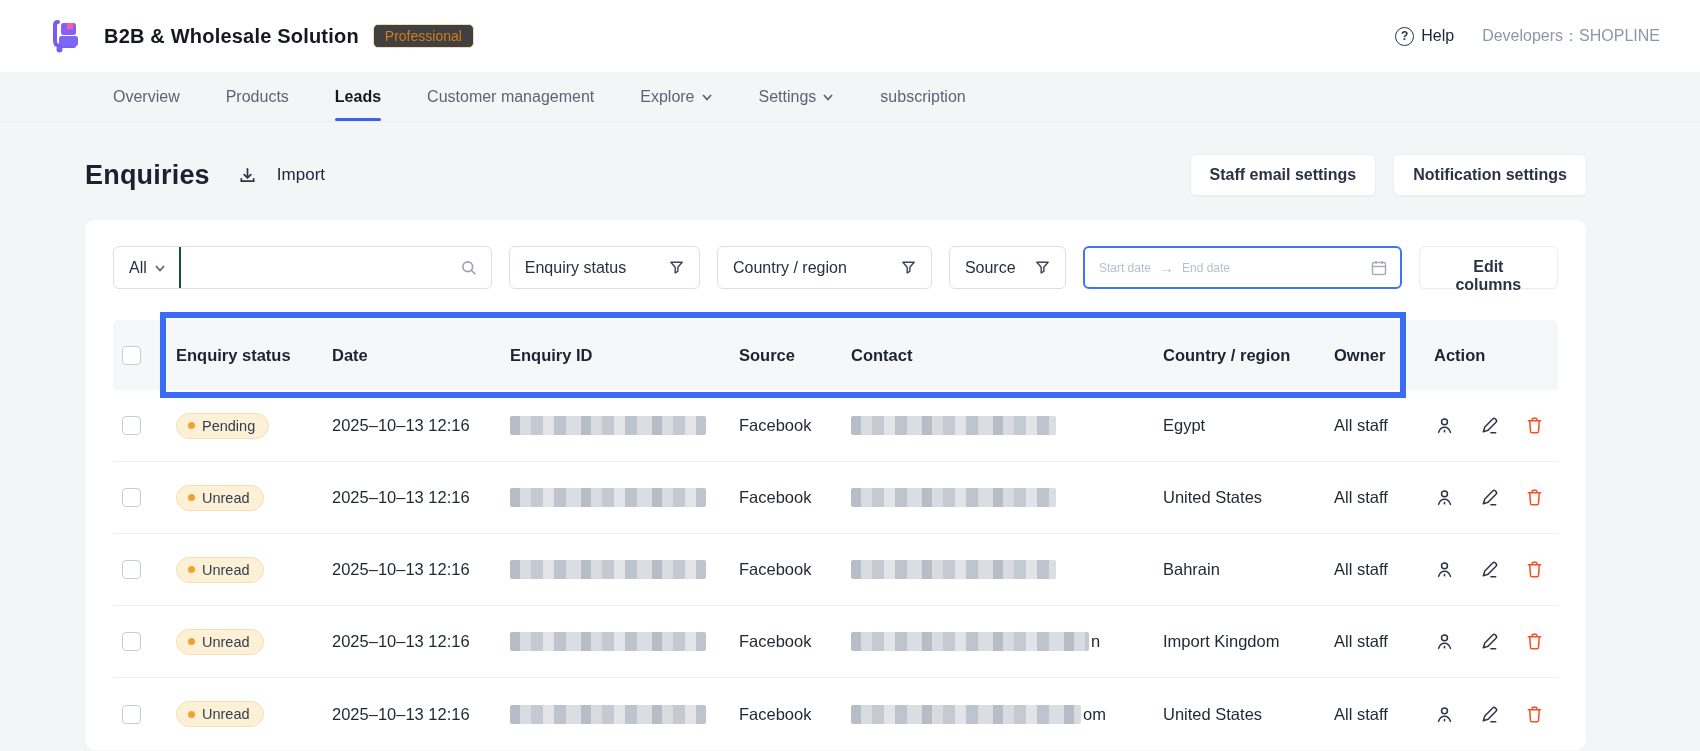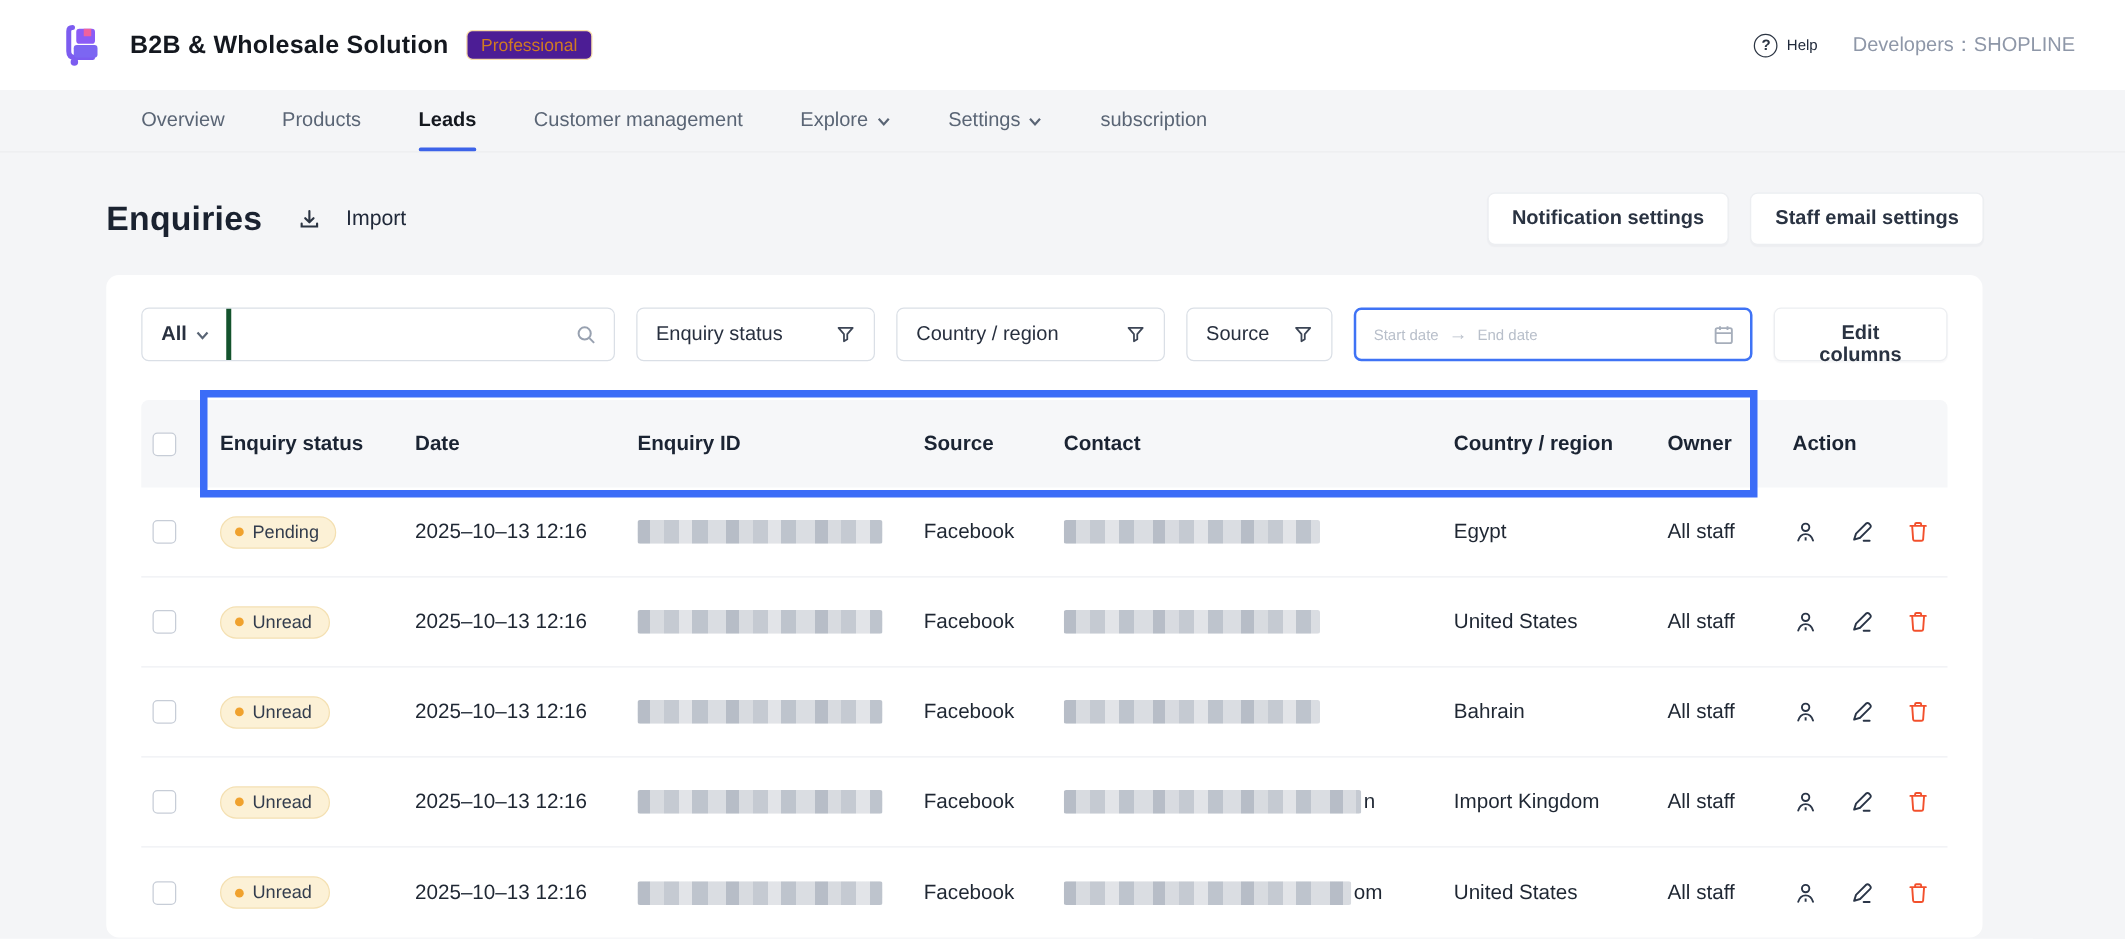--- a/index.html
+++ b/index.html
@@ -3,27 +3,27 @@
 <meta charset="utf-8">
 <style>
   * { margin:0; padding:0; box-sizing:border-box; }
   html,body { width:1700px; height:751px; overflow:hidden; }
   body { font-family:"Liberation Sans","DejaVu Sans",sans-serif; background:#f4f5f7; color:#1c2433; }
 
   
   .topbar { height:72px; background:#ffffff; display:flex; align-items:center; padding:0 40px 0 48px; }
   .logo { width:40px; height:40px; margin-right:16px; flex:0 0 auto; }
   .app-title { font-size:20px; font-weight:700; color:#14181f; letter-spacing:.2px; }
-  .plan-badge { margin-left:14px; background:#4c1d95; border:1px solid #f7ddab; color:#d07b22;
+  .plan-badge { margin-left:14px; background:#404040; border:1px solid #f7ddab; color:#d07b22;
     font-size:14px; padding:3px 11px; border-radius:5px; font-weight:500; }
   .topbar-right { margin-left:auto; display:flex; align-items:center; gap:28px; }
   .help-wrap { display:flex; align-items:center; gap:7px; cursor:pointer; }
   .help-icon { width:19px; height:19px; border:1.6px solid #2b3442; border-radius:50%;
     display:flex; align-items:center; justify-content:center; font-size:12px; font-weight:700; color:#2b3442; }
-  .help-label { font-size:12px; color:#20293a; }
+  .help-label { font-size:16px; color:#20293a; }
   .developers { font-size:16px; color:#8e97a8; }
 
   
   .navbar { height:50px; background:#f4f5f7; display:flex; align-items:flex-start; gap:46px; padding:0 48px 0 113px; border-bottom:1px solid #ecedf0; }
   .nav-item { font-size:16px; color:#5a6575; display:flex; align-items:center; gap:6px; cursor:pointer; position:relative; height:100%; align-items:center; display:flex; }
   .nav-item.active { color:#14181f; font-weight:700; }
   .nav-item.active::after { content:""; position:absolute; left:0; right:0; bottom:0; height:3px; background:#3c63e9; border-radius:2px; }
   .chev { width:12px; height:12px; stroke:#5a6575; stroke-width:1.8; fill:none; }
 
   
@@ -36,21 +36,21 @@
   .white-btn { background:#ffffff; border:1px solid #eceef1; border-radius:6px; padding:11px 19px;
     font-size:16px; font-weight:600; color:#2a3342; cursor:pointer; box-shadow:0 1px 1px rgba(20,30,50,.03); }
 
   
   .card { background:#ffffff; border-radius:10px; margin:0 113px 0 85px; width:1501px; padding:26px 0 0 0; }
 
   
   .filters { display:flex; align-items:center; gap:17px; padding:0 28px; }
   .control { height:43px; border:1px solid #dadfe6; border-radius:6px; background:#fff; display:flex; align-items:center; font-size:16px; color:#28303f; }
   .search-combo { width:383px; padding:0; }
-  .scope { display:flex; align-items:center; gap:7px; padding:0 13px 0 15px; cursor:pointer; border-right:4px solid #14532d; height:100%;font-weight:bold; }
+  .scope { display:flex; align-items:center; gap:7px; padding:0 13px 0 15px; cursor:pointer; border-right:2px solid #14532d; height:100%; }
   .search-input { border:none; outline:none; flex:1; height:100%; font-size:16px; padding:0 10px; min-width:0; background:transparent; }
   .search-icon-svg { width:18px; height:18px; stroke:#98a1b0; stroke-width:1.8; fill:none; margin-right:13px; flex:0 0 auto; }
   .filter-select { justify-content:space-between; padding:0 14px 0 15px; cursor:pointer; }
   .filter-select .funnel { width:17px; height:17px; stroke:#3c4555; stroke-width:1.5; fill:none; margin-left:12px; }
   .w-status { width:193px; } .w-country { width:217px; } .w-source { width:118px; }
   .date-range { width:322px; border:2px solid #3f73f5; padding:0 12px 0 14px; gap:8px; }
   .date-ph { color:#b8bfca; font-size:12px; }
   .date-arrow { color:#b8bfca; font-size:15px; }
   .cal-icon { width:18px; height:18px; stroke:#a6aebb; stroke-width:1.5; fill:none; margin-left:auto; }
   .edit-cols { margin-left:auto; height:43px; }
@@ -143,22 +143,22 @@
   <div class="page-head">
     <h1 class="page-title">Enquiries</h1>
     <div class="import-btn">
       <svg viewBox="0 0 20 20">
         <path d="M10 3v9M6.5 9l3.5 3.5L13.5 9" stroke-linecap="round" stroke-linejoin="round"></path>
         <path d="M3.5 13.5v2.5h13v-2.5" stroke-linecap="round"></path>
       </svg>
       <span class="import-label">Import</span>
     </div>
     <div class="head-actions">
+      <button class="white-btn">Staff email settings</button>
       <button class="white-btn">Notification settings</button>
-      <button class="white-btn">Staff email settings</button>
     </div>
   </div>
 
   <section class="card">
 
     <div class="filters">
       <div class="control search-combo">
         <div class="scope">
           <span>All</span>
           <svg class="chev" viewBox="0 0 12 12">

